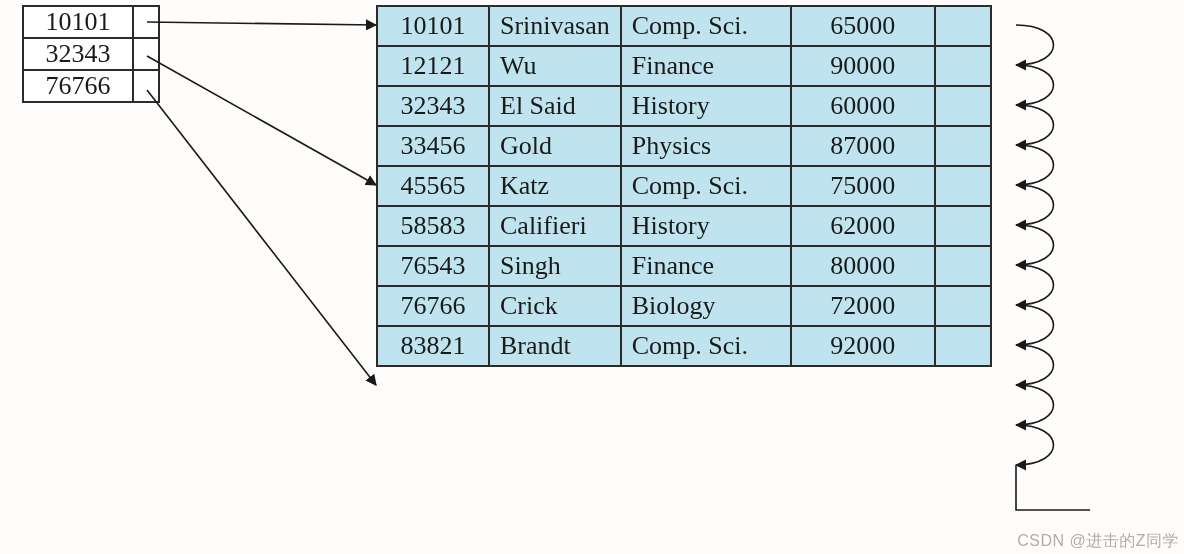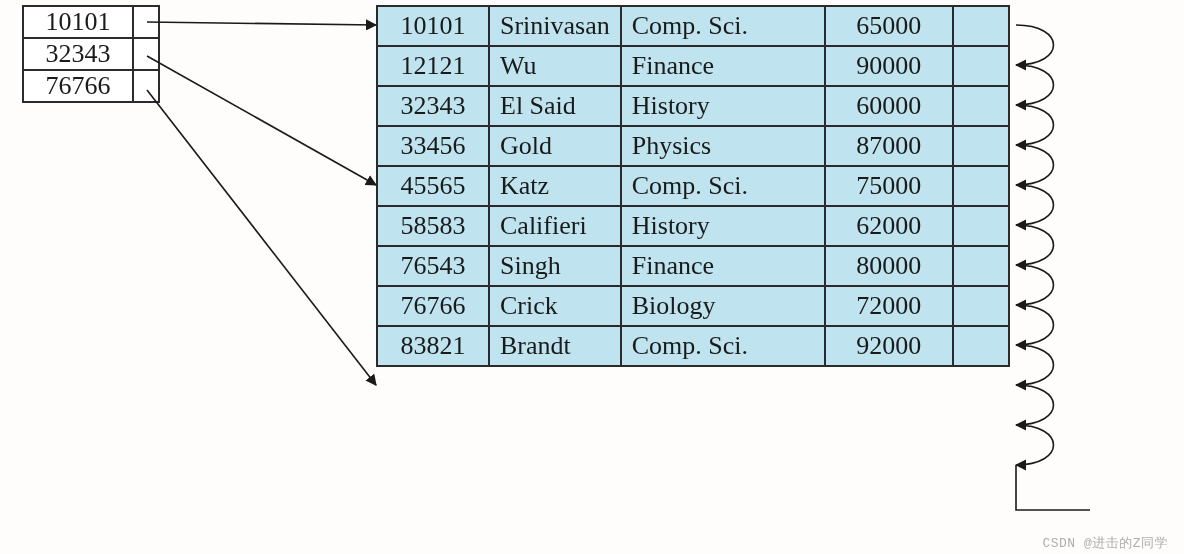--- a/index.html
+++ b/index.html
@@ -44,40 +44,40 @@
   .data-table td {
     border: 2px solid #2b2b2b;
     height: 40px;
     box-sizing: border-box;
     vertical-align: middle;
     background: #bfe4ef;
     padding: 0 10px;
   }
   .data-table td.col-id    { width: 112px; text-align: center; padding: 0 6px; }
   .data-table td.col-name  { width: 122px; }
-  .data-table td.col-dept  { width: 204px; }
-  .data-table td.col-sal   { width: 128px; text-align: center; padding: 0 10px; margin-top: 40px; }
+  .data-table td.col-dept  { width: 170px; }
+  .data-table td.col-sal   { width: 144px; text-align: center; padding: 0 10px; margin-top: 40px; }
   .data-table td.col-ptr   { width: 56px;  }
 
   
   svg.overlay {
     position: absolute;
     top: 0;
     left: 0;
     width: 1184px;
     height: 554px;
     pointer-events: none;
   }
 
   .watermark {
     position: absolute;
-    right: 16px;
+    right: 5px;
     bottom: 2px;
-    font-family: Liberation Mono, monospace;
-    font-size: 13px;
+    font-family: Liberation Sans, sans-serif;
+    font-size: 16px;
     color: rgba(120,120,120,0.6);
     letter-spacing: 0.5px;
   }
 </style>
 </head>
 <body>
 
 <table class="index-table">
   <tbody>
     <tr>

